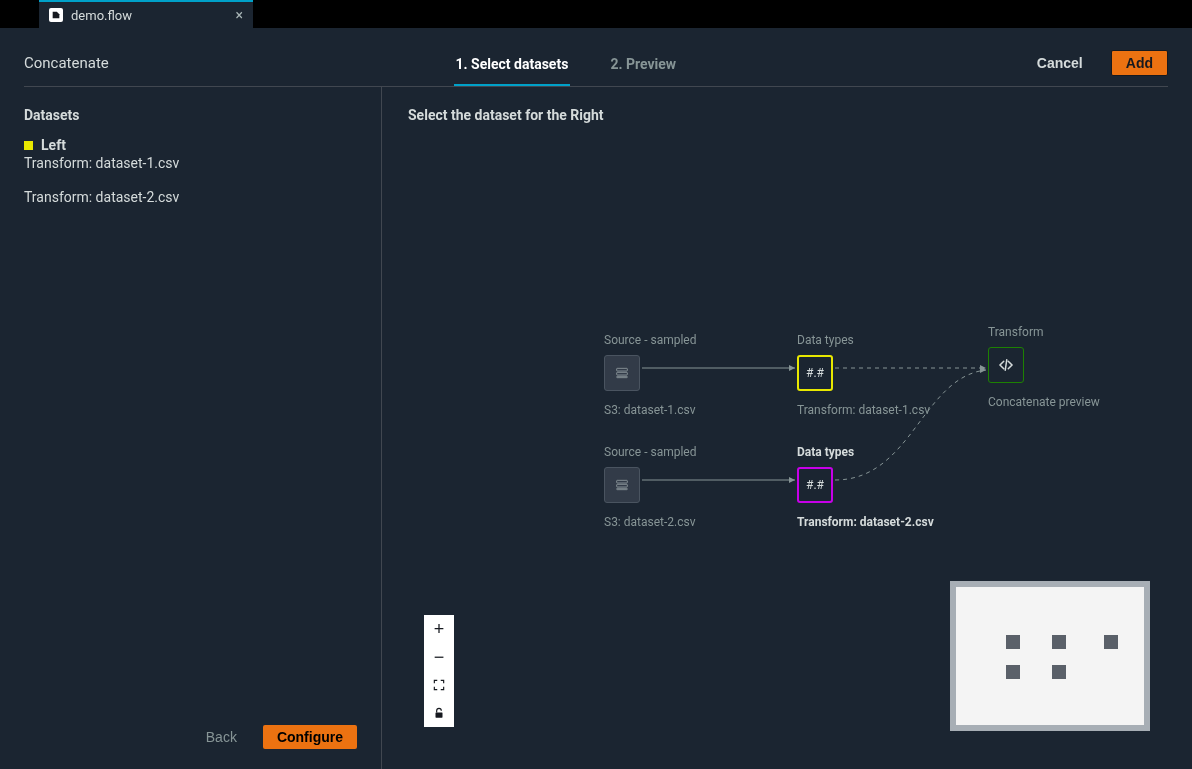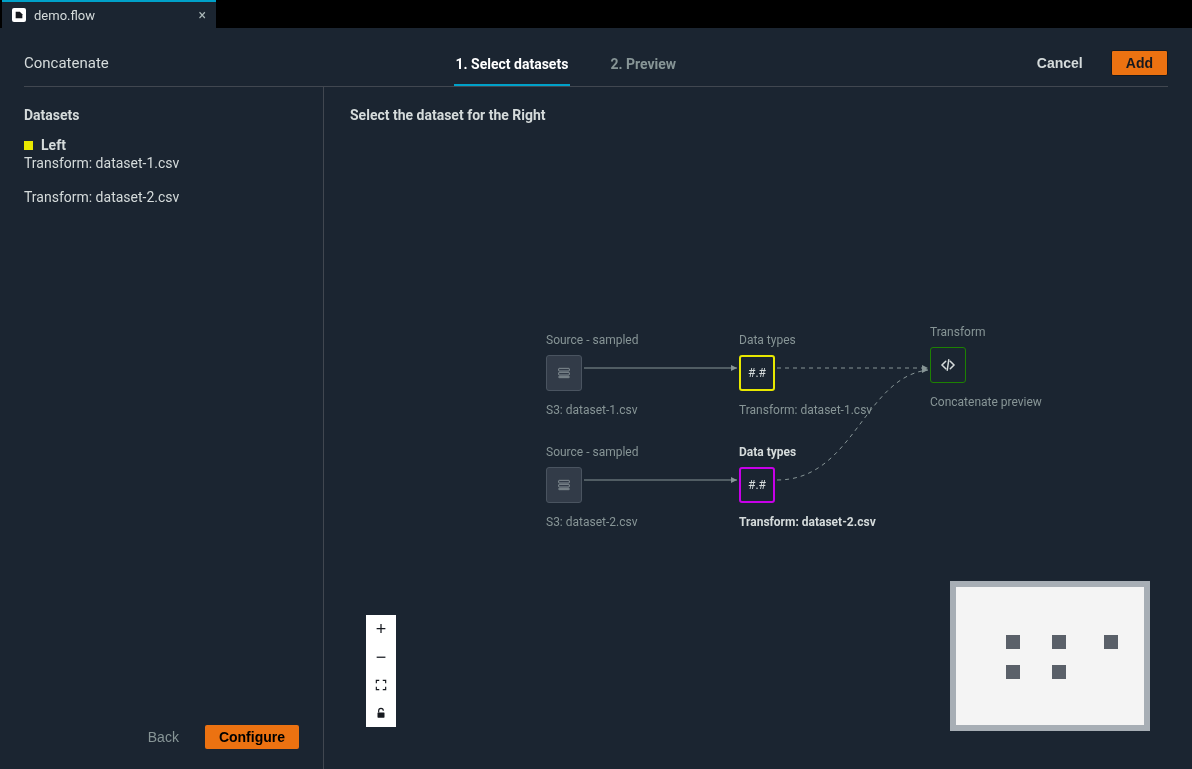--- a/index.html
+++ b/index.html
@@ -30,20 +30,21 @@
     display: flex;
     align-items: center;
     padding: 0 10px;
     background: #1b2531;
     border-top: 2px solid #00a1c9;
     color: #d5dbdb;
     font-size: 13px;
     gap: 1px;
     width: 214px;
     justify-content: space-between;
+    margin-left: 37px;
   }
   .tab-left { display:flex; align-items:center; gap:8px; }
   .tab-icon {
     width: 14px; height: 14px;
     background: #fff;
     border-radius: 2px;
     display:flex;align-items:center;justify-content:center;
   }
   .tab-close { font-size:14px; color:#aab7b8; cursor:pointer; }
   
@@ -114,21 +115,21 @@
     color: #16191f;
     border:1px solid #16191f;
   }
   
   .body {
     display:flex;
     flex: 1 1 auto;
     min-height:0;
   }
   .sidebar {
-    width: 324px;
+    width: 382px;
     padding: 20px 24px 20px 24px;
     display:flex;
     flex-direction:column;
     border-right: 1px solid #414750;
   }
   .sidebar h3 {
     font-size: 14px;
     font-weight: 700;
     color:#d5dbdb;
     margin-bottom: 14px;

